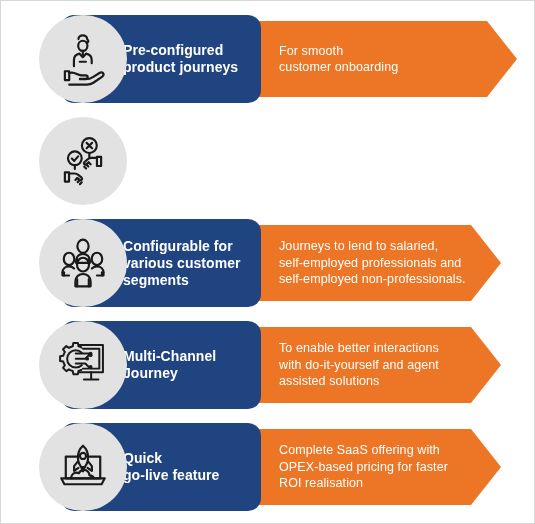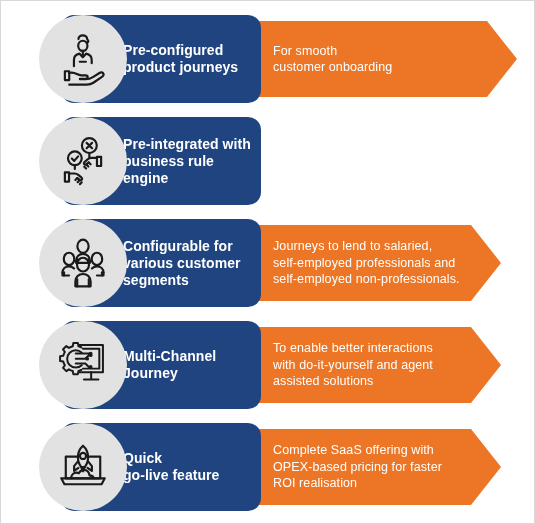--- a/index.html
+++ b/index.html
@@ -43,20 +43,21 @@
     padding-right: 28px;
     -webkit-clip-path: polygon(0 0, calc(100% - 30px) 0, 100% 50%, calc(100% - 30px) 100%, 0 100%);
     clip-path: polygon(0 0, calc(100% - 30px) 0, 100% 50%, calc(100% - 30px) 100%, 0 100%);
   }
   .arrow-text {
     color: #ffffff;
     font-size: 12.5px;
     line-height: 16.5px;
     white-space: pre-line;
     letter-spacing: 0.1px;
+    margin-left: 6px;
   }
 
   
   .navy {
     position: absolute;
     left: 60px;
     top: 6px;
     width: 200px;
     height: 88px;
     background: #1F4480;
@@ -115,24 +116,20 @@
           <path d="M28.4 35h6.8"></path>
           <path d="M12 45.5h4.8v9.8H12z"></path>
           <path d="M16.8 47.5c3.3-1.3 6-.2 8.4 1.1 1.9 1 3.2 1.4 5 1.4h4.6c1.5 0 2.4.8 2.4 1.9s-.9 1.9-2.4 1.9h-6.2"></path>
           <path d="M28.6 54.3h6.2c3.2 0 6.1-1 8.6-2.6l7.2-4.5c1.4-.9 3-.5 3.7.7.7 1.2.3 2.6-1 3.5l-9.9 6.8c-2.2 1.5-4.5 2.1-7.1 2.1H16.8"></path>
         </svg>
       </span>
     </div>
   </div>
 
   <div class="row" style="top:110px;">
-    <div class="navy">
-      <span class="navy-text">Pre-integrated with
-business rule engine</span>
-    </div>
     <div class="circle">
       <span>
         <svg width="58" height="58" viewBox="0 0 64 64" fill="none" stroke="#1a1a1a" stroke-width="2.4" stroke-linecap="round" stroke-linejoin="round">
           <circle cx="39" cy="15" r="8.2"></circle>
           <path d="M36 12l6 6M42 12l-6 6"></path>
           <path d="M39 23.2v5"></path>
           <circle cx="23" cy="29" r="7.6"></circle>
           <path d="M19.7 29.2l2.6 2.7 4.3-5"></path>
           <path d="M23 36.6v4.2"></path>
           <path d="M52 27.4h-4.6v10.1H52z"></path>

